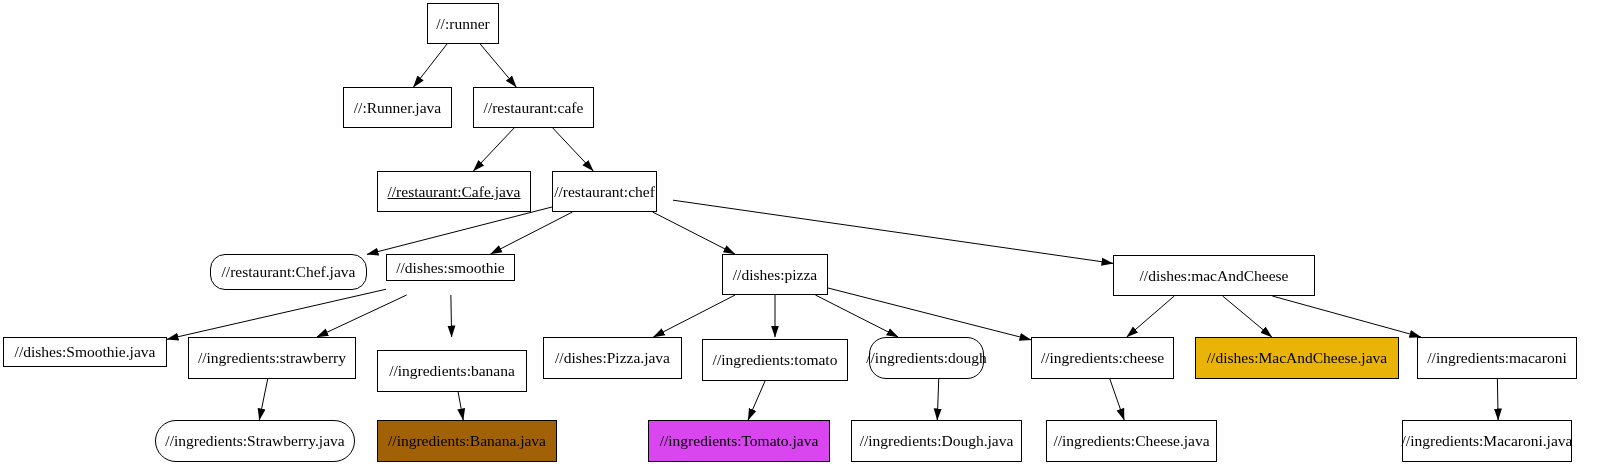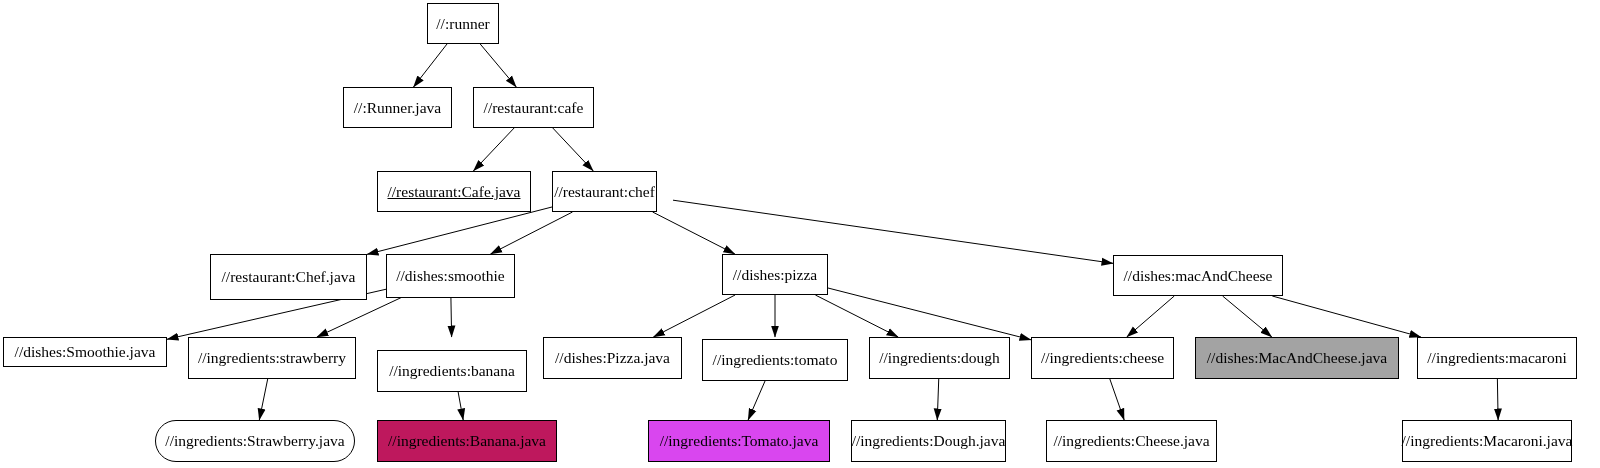--- a/index.html
+++ b/index.html
@@ -85,69 +85,69 @@
       </div>
       <div class="node" style="left: 473px; top: 87px; width: 121px; height: 41px; border-color: rgb(0, 0, 0); background: rgb(255, 255, 255); color: rgb(0, 0, 0);">
         <span>//restaurant:cafe</span>
       </div>
       <div class="node" style="left: 377px; top: 171px; width: 154px; height: 41px; border-color: rgb(0, 0, 0); background: rgb(255, 255, 255); color: rgb(0, 0, 0); text-decoration: underline;">
         <span>//restaurant:Cafe.java</span>
       </div>
       <div class="node" style="left: 552px; top: 171px; width: 105px; height: 41px; border-color: rgb(0, 0, 0); background: rgb(255, 255, 255); color: rgb(0, 0, 0);">
         <span>//restaurant:chef</span>
       </div>
-      <div class="node" style="left: 210px; top: 254px; width: 157px; height: 46px; border-color: rgb(0, 0, 0); background: rgb(255, 255, 255); color: rgb(0, 0, 0);">
+      <div class="node" style="left: 210px; top: 254px; width: 157px; height: 36px; border-color: rgb(0, 0, 0); background: rgb(255, 255, 255); color: rgb(0, 0, 0); border-radius: 15px;">
         <span>//restaurant:Chef.java</span>
       </div>
-      <div class="node" style="left: 386px; top: 254px; width: 129px; height: 44px; border-color: rgb(0, 0, 0); background: rgb(255, 255, 255); color: rgb(0, 0, 0);">
+      <div class="node" style="left: 386px; top: 254px; width: 129px; height: 27px; border-color: rgb(0, 0, 0); background: rgb(255, 255, 255); color: rgb(0, 0, 0);">
         <span>//dishes:smoothie</span>
       </div>
       <div class="node" style="left: 722px; top: 254px; width: 106px; height: 41px; border-color: rgb(0, 0, 0); background: rgb(255, 255, 255); color: rgb(0, 0, 0);">
         <span>//dishes:pizza</span>
       </div>
-      <div class="node" style="left: 1113px; top: 255px; width: 170px; height: 41px; border-color: rgb(0, 0, 0); background: rgb(255, 255, 255); color: rgb(0, 0, 0);">
+      <div class="node" style="left: 1113px; top: 255px; width: 202px; height: 41px; border-color: rgb(0, 0, 0); background: rgb(255, 255, 255); color: rgb(0, 0, 0);">
         <span>//dishes:macAndCheese</span>
       </div>
       <div class="node" style="left: 3px; top: 337px; width: 164px; height: 30px; border-color: rgb(0, 0, 0); background: rgb(255, 255, 255); color: rgb(0, 0, 0);">
         <span>//dishes:Smoothie.java</span>
       </div>
       <div class="node" style="left: 188px; top: 337px; width: 168px; height: 42px; border-color: rgb(0, 0, 0); background: rgb(255, 255, 255); color: rgb(0, 0, 0);">
         <span>//ingredients:strawberry</span>
       </div>
       <div class="node" style="left: 377px; top: 350px; width: 150px; height: 42px; border-color: rgb(0, 0, 0); background: rgb(255, 255, 255); color: rgb(0, 0, 0);">
         <span>//ingredients:banana</span>
       </div>
       <div class="node" style="left: 543px; top: 337px; width: 139px; height: 42px; border-color: rgb(0, 0, 0); background: rgb(255, 255, 255); color: rgb(0, 0, 0);">
         <span>//dishes:Pizza.java</span>
       </div>
       <div class="node" style="left: 702px; top: 339px; width: 146px; height: 42px; border-color: rgb(0, 0, 0); background: rgb(255, 255, 255); color: rgb(0, 0, 0); align-items: center;">
         <span>//ingredients:tomato</span>
       </div>
-      <div class="node" style="left: 869px; top: 337px; width: 141px; height: 42px; border-color: rgb(0, 0, 0); background: rgb(255, 255, 255); color: rgb(0, 0, 0);">
+      <div class="node" style="left: 869px; top: 337px; width: 115px; height: 42px; border-color: rgb(0, 0, 0); background: rgb(255, 255, 255); color: rgb(0, 0, 0); border-radius: 17px;">
         <span>//ingredients:dough</span>
       </div>
       <div class="node" style="left: 1031px; top: 337px; width: 143px; height: 42px; border-color: rgb(0, 0, 0); background: rgb(255, 255, 255); color: rgb(0, 0, 0);">
         <span>//ingredients:cheese</span>
       </div>
-      <div class="node" style="left: 1195px; top: 337px; width: 204px; height: 42px; border-color: rgb(0, 0, 0); background: #a3a3a3; color: rgb(0, 0, 0);">
+      <div class="node" style="left: 1195px; top: 337px; width: 204px; height: 42px; border-color: rgb(0, 0, 0); background: #eab308; color: rgb(0, 0, 0);">
         <span>//dishes:MacAndCheese.java</span>
       </div>
       <div class="node" style="left: 1417px; top: 337px; width: 160px; height: 42px; border-color: rgb(0, 0, 0); background: rgb(255, 255, 255); color: rgb(0, 0, 0);">
         <span>//ingredients:macaroni</span>
       </div>
       <div class="node" style="left: 155px; top: 420px; width: 200px; height: 42px; border-color: rgb(0, 0, 0); background: rgb(255, 255, 255); color: rgb(0, 0, 0); border-radius: 21px;">
         <span>//ingredients:Strawberry.java</span>
       </div>
-      <div class="node" style="left: 377px; top: 420px; width: 180px; height: 42px; border-color: rgb(0, 0, 0); background: #be185d; color: rgb(0, 0, 0);">
+      <div class="node" style="left: 377px; top: 420px; width: 180px; height: 42px; border-color: rgb(0, 0, 0); background: #a16207; color: rgb(0, 0, 0);">
         <span>//ingredients:Banana.java</span>
       </div>
       <div class="node" style="left: 648px; top: 420px; width: 182px; height: 42px; border-color: rgb(0, 0, 0); background: #d946ef; color: rgb(0, 0, 0);">
         <span>//ingredients:Tomato.java</span>
       </div>
-      <div class="node" style="left: 851px; top: 420px; width: 155px; height: 42px; border-color: rgb(0, 0, 0); background: rgb(255, 255, 255); color: rgb(0, 0, 0); justify-content: center;">
+      <div class="node" style="left: 851px; top: 420px; width: 171px; height: 42px; border-color: rgb(0, 0, 0); background: rgb(255, 255, 255); color: rgb(0, 0, 0); justify-content: center;">
         <span>//ingredients:Dough.java</span>
       </div>
       <div class="node" style="left: 1046px; top: 420px; width: 171px; height: 42px; border-color: rgb(0, 0, 0); background: rgb(255, 255, 255); color: rgb(0, 0, 0);">
         <span>//ingredients:Cheese.java</span>
       </div>
       <div class="node" style="left: 1402px; top: 420px; width: 170px; height: 42px; border-color: rgb(0, 0, 0); background: rgb(255, 255, 255); color: rgb(0, 0, 0);">
         <span>//ingredients:Macaroni.java</span>
       </div>
     </div>
 </div>

